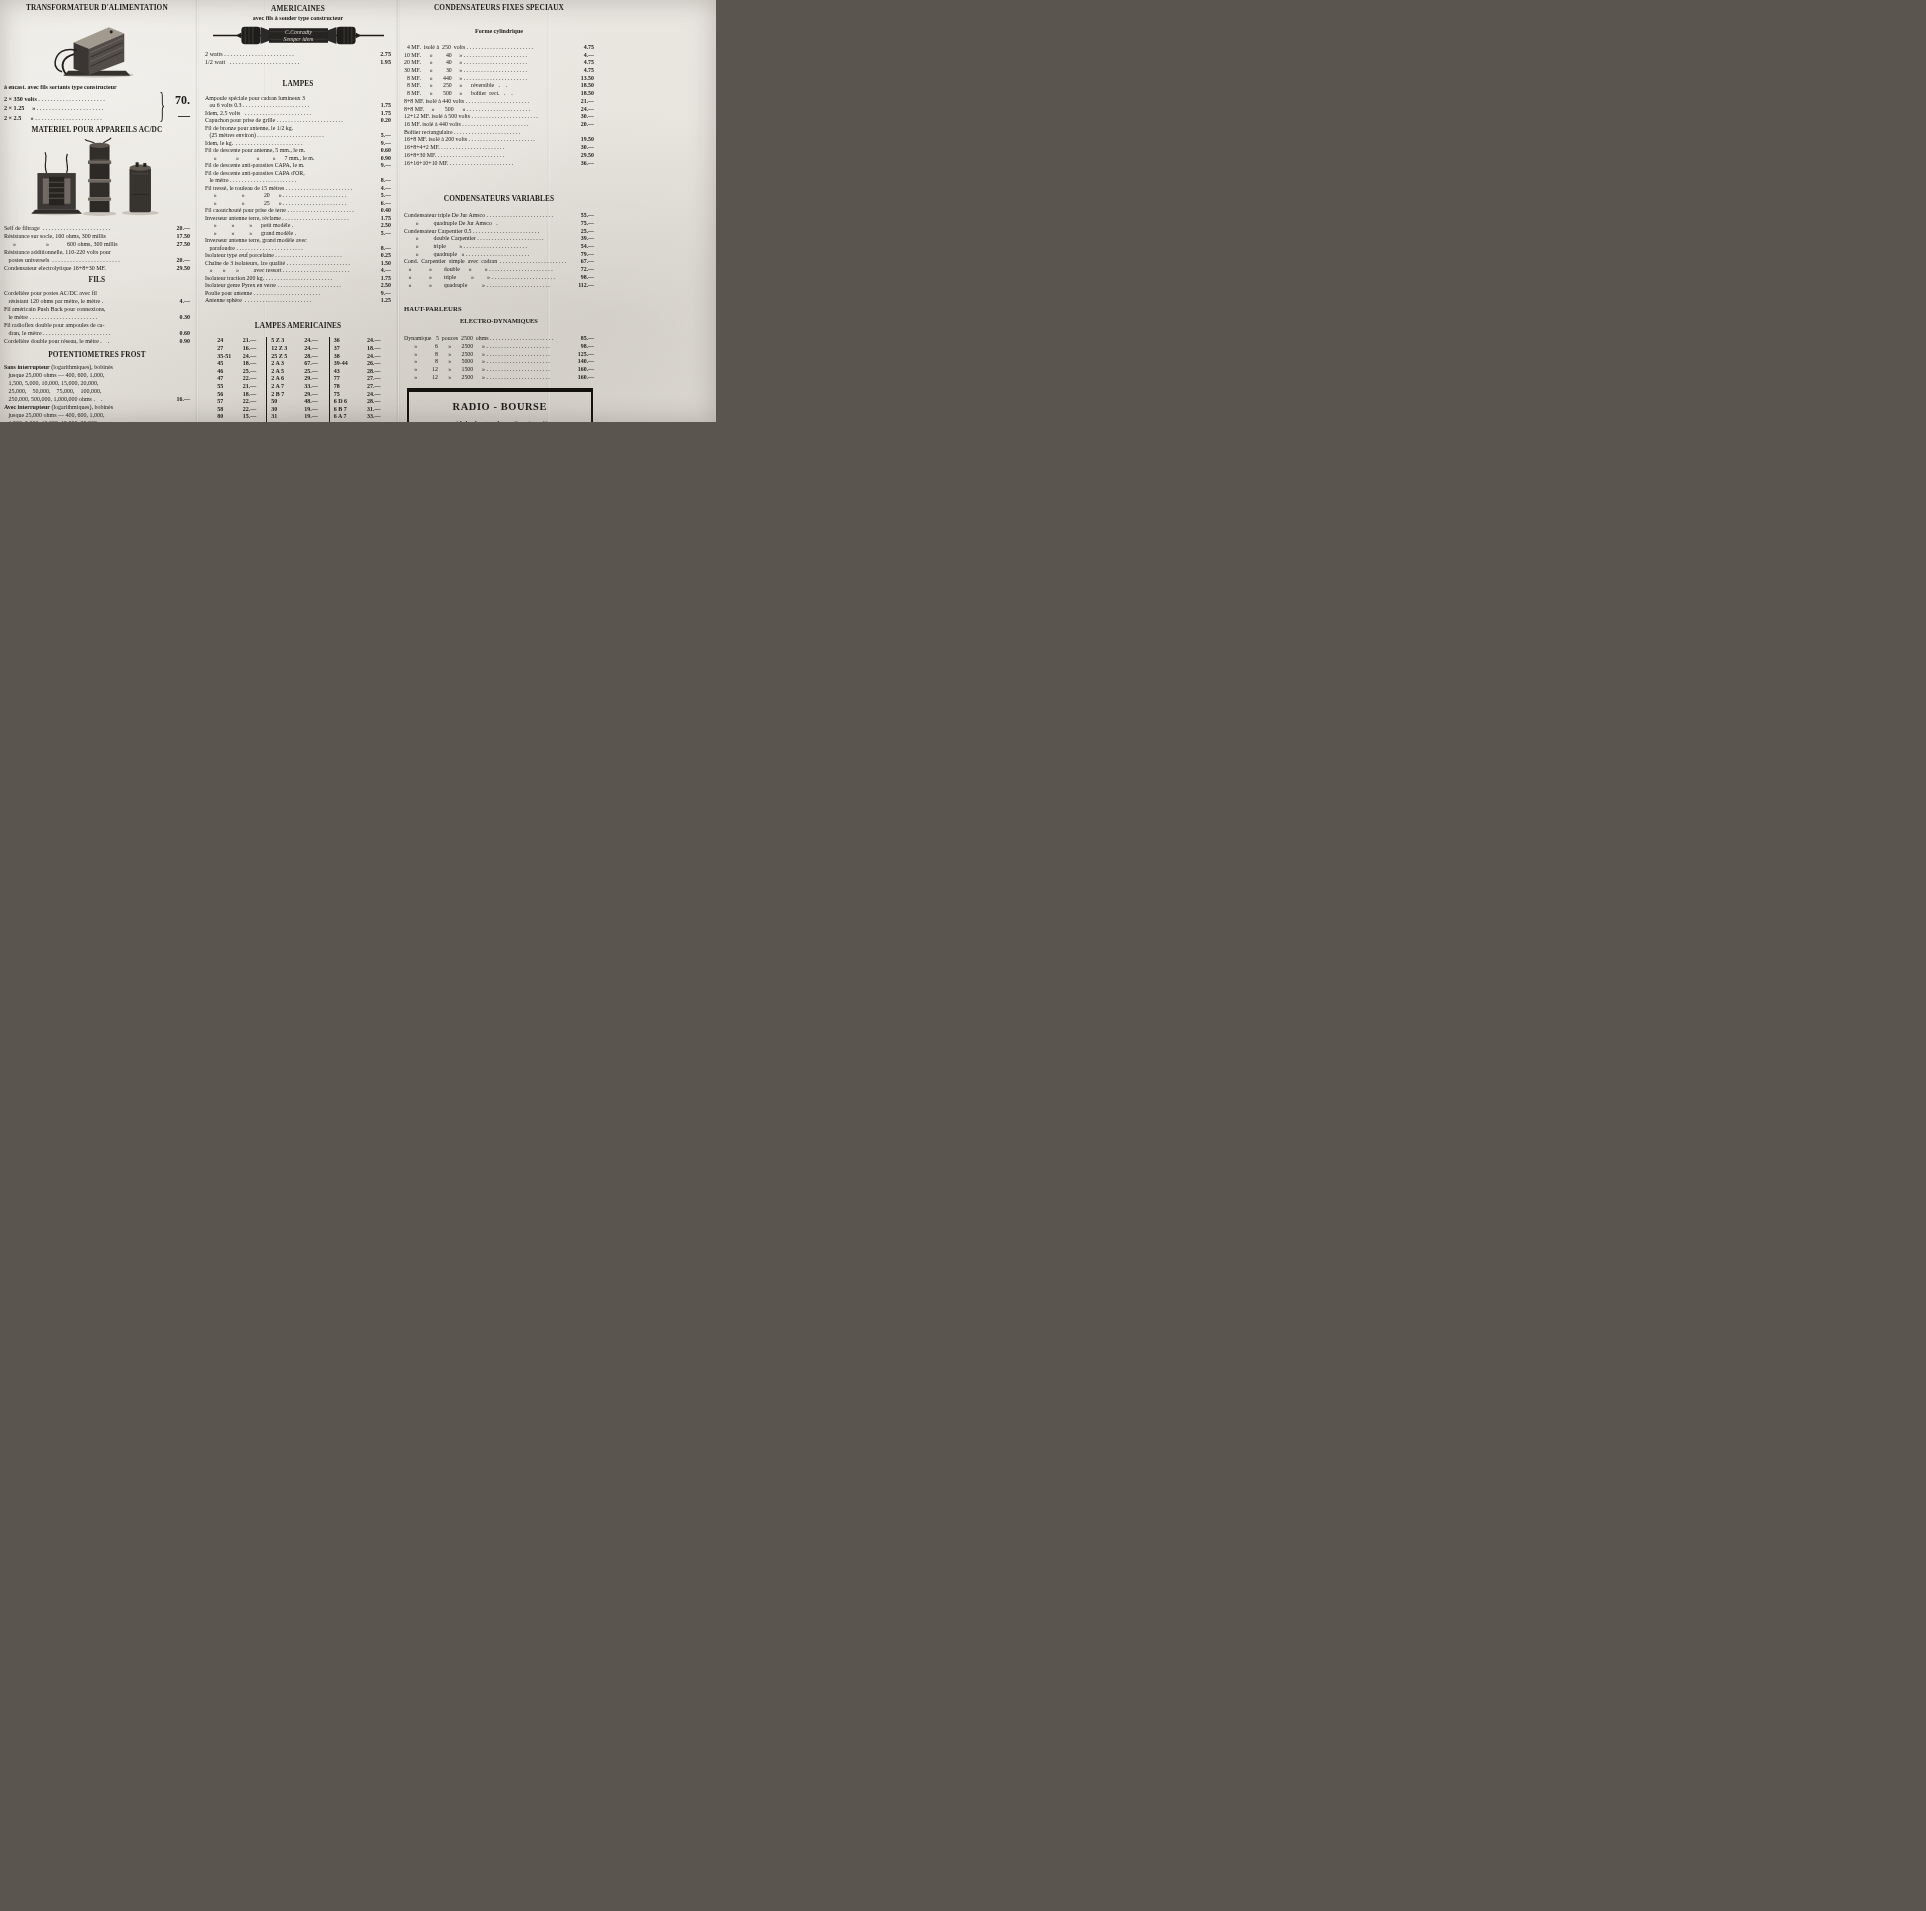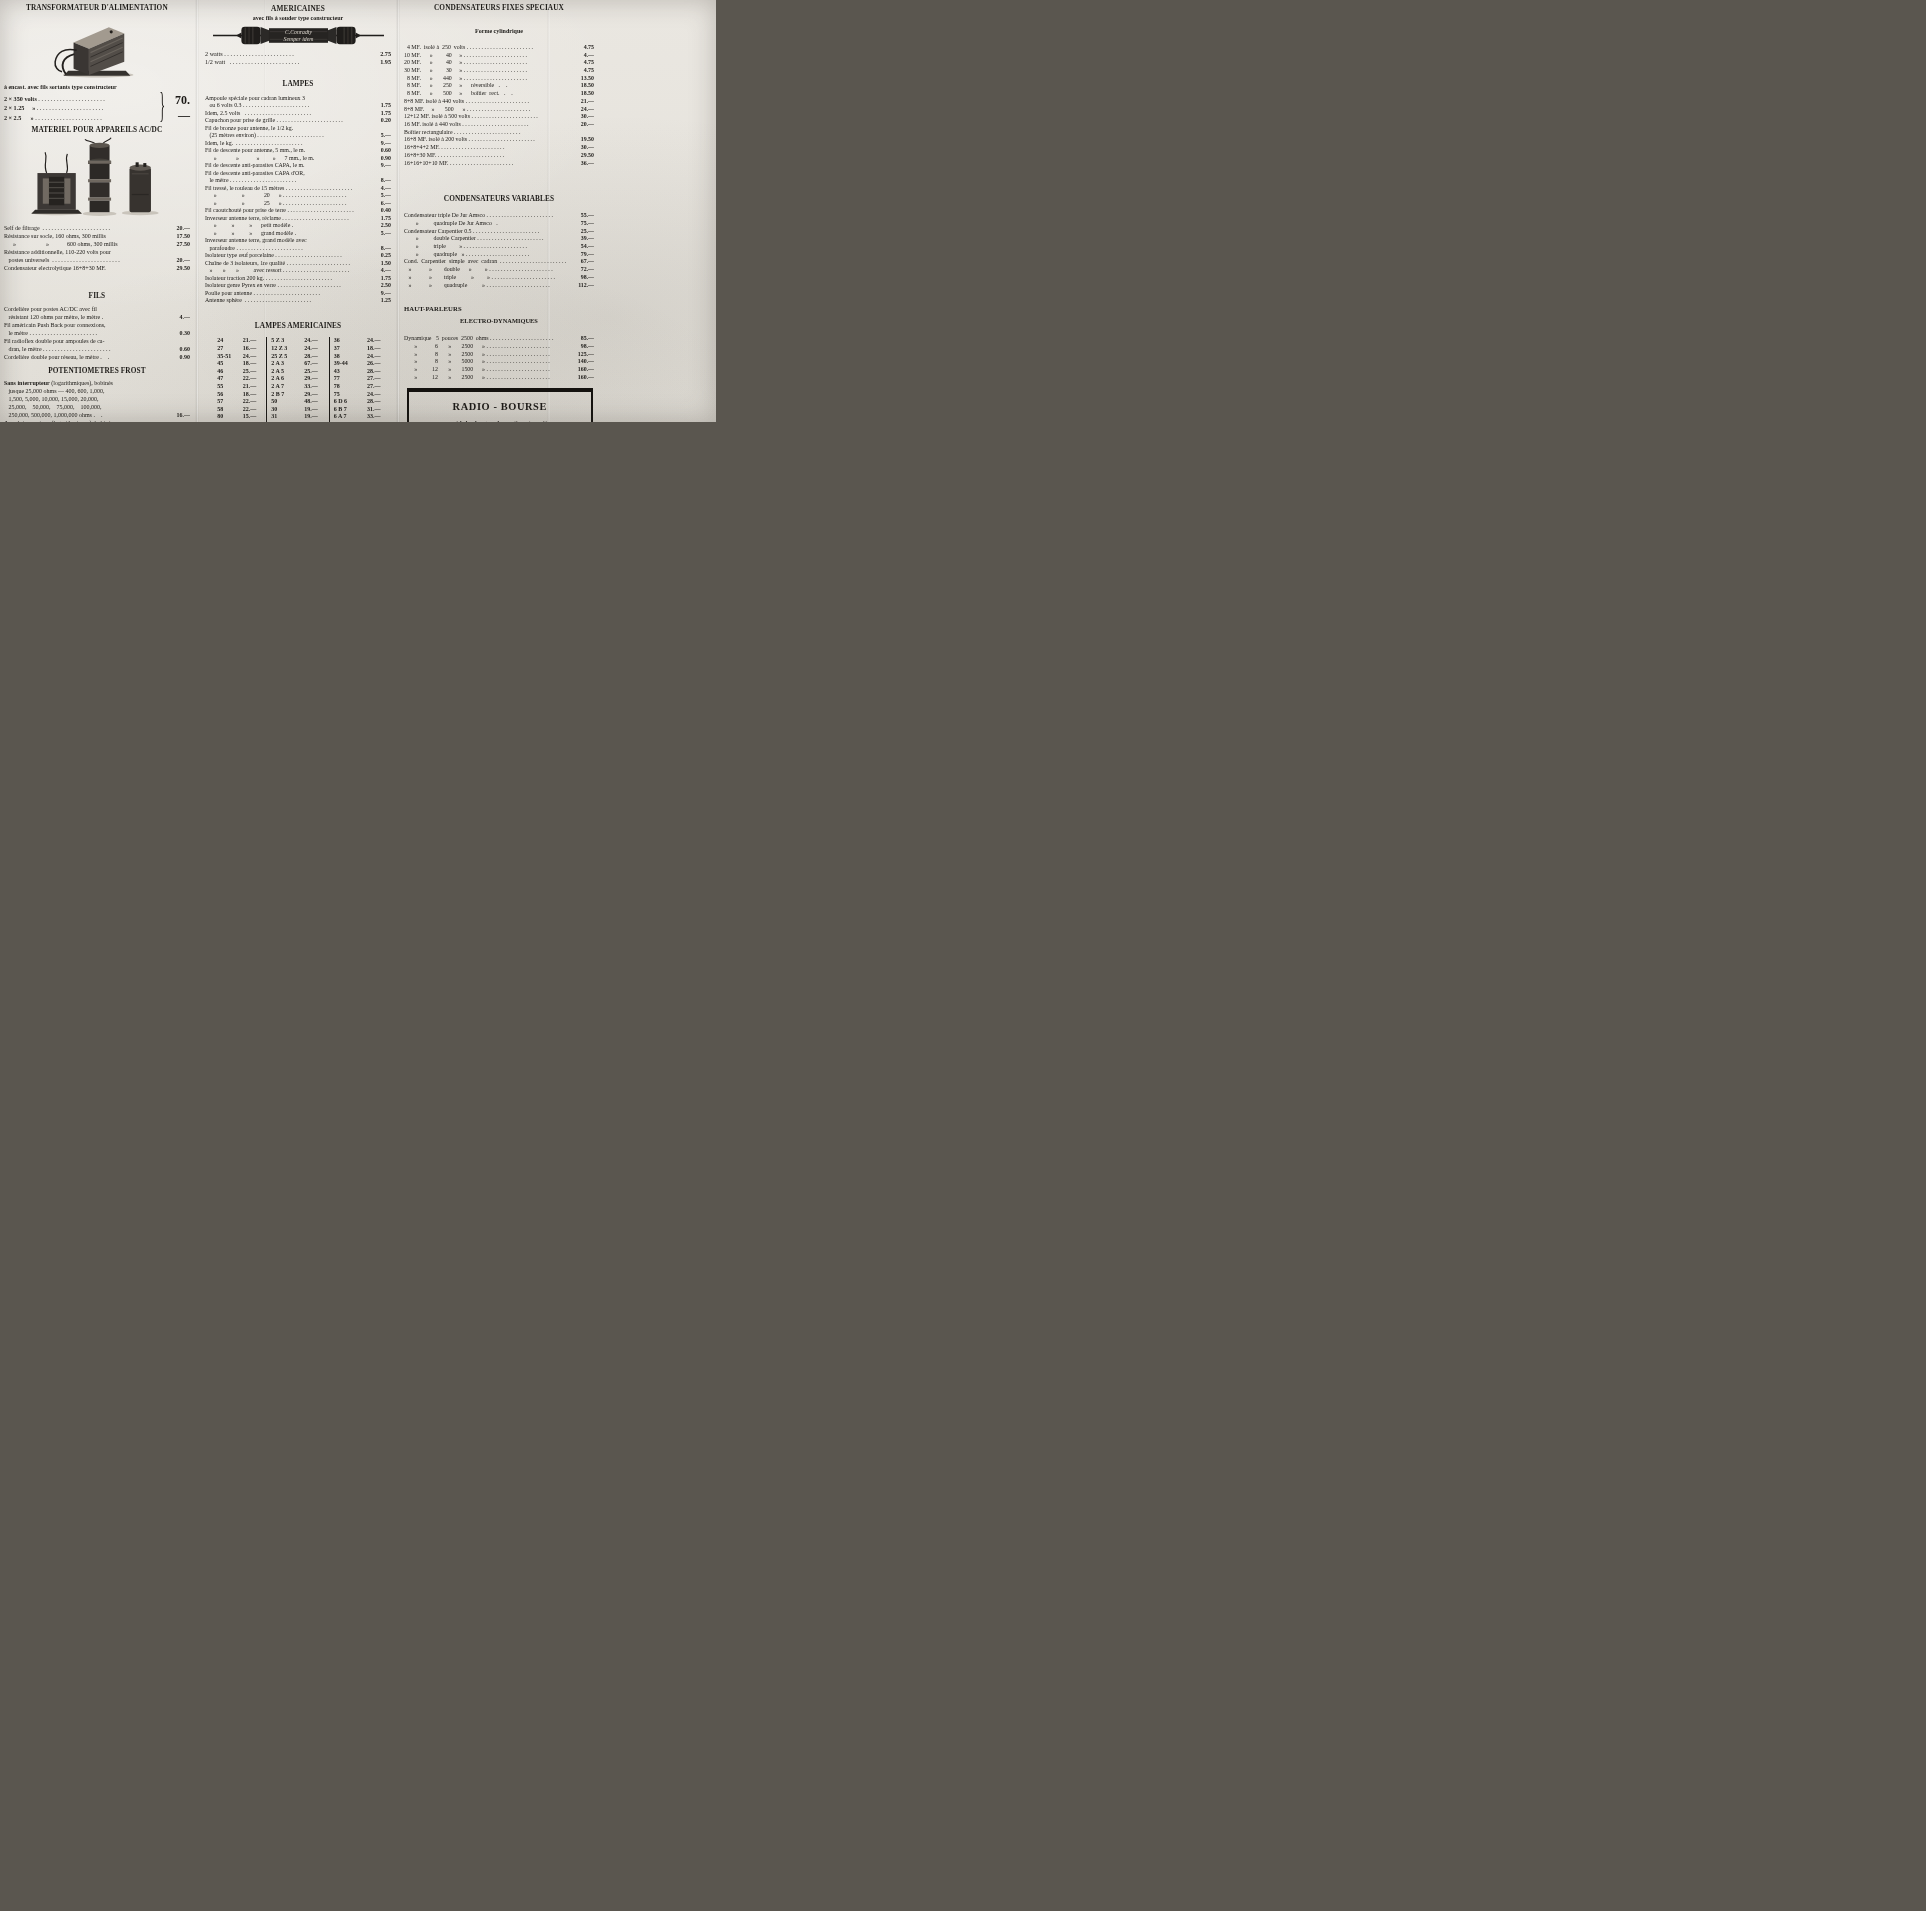--- a/index.html
+++ b/index.html
@@ -45,21 +45,21 @@
   .brace-price{font-size:12px;font-weight:700;width:24px;text-align:right;}
 
   .photo{display:block;margin:0 auto;}
   .photo-transformer{margin-top:5px;}
   .photo-acdc{margin-top:3.1px;}
   .photo-resistor{margin-top:2.7px;}
 
   .hdr-materiel{margin-top:2.7px;}
   .col-left .rows{margin-top:8px;}
   .col-left .rows .row{font-size:6px;line-height:8px;}
-  .hdr-fils{margin-top:20px;}
+  .hdr-fils{margin-top:4px;}
   .rows-fils{margin-top:3.9px !important;}
   .hdr-frost{margin-top:6.2px;}
   .rows-frost{margin-top:3.9px !important;}
   .rows-frost .row{line-height:8px !important;}
 
   .hdr-resistances{margin-top:4.6px;}
   .subhdr-resist{margin-top:1.5px;}
   .rows-resist{margin-top:2.7px;}
   .rows-resist .row{font-size:6.2px;line-height:8px;}
   .hdr-divers{margin-top:14px;}

